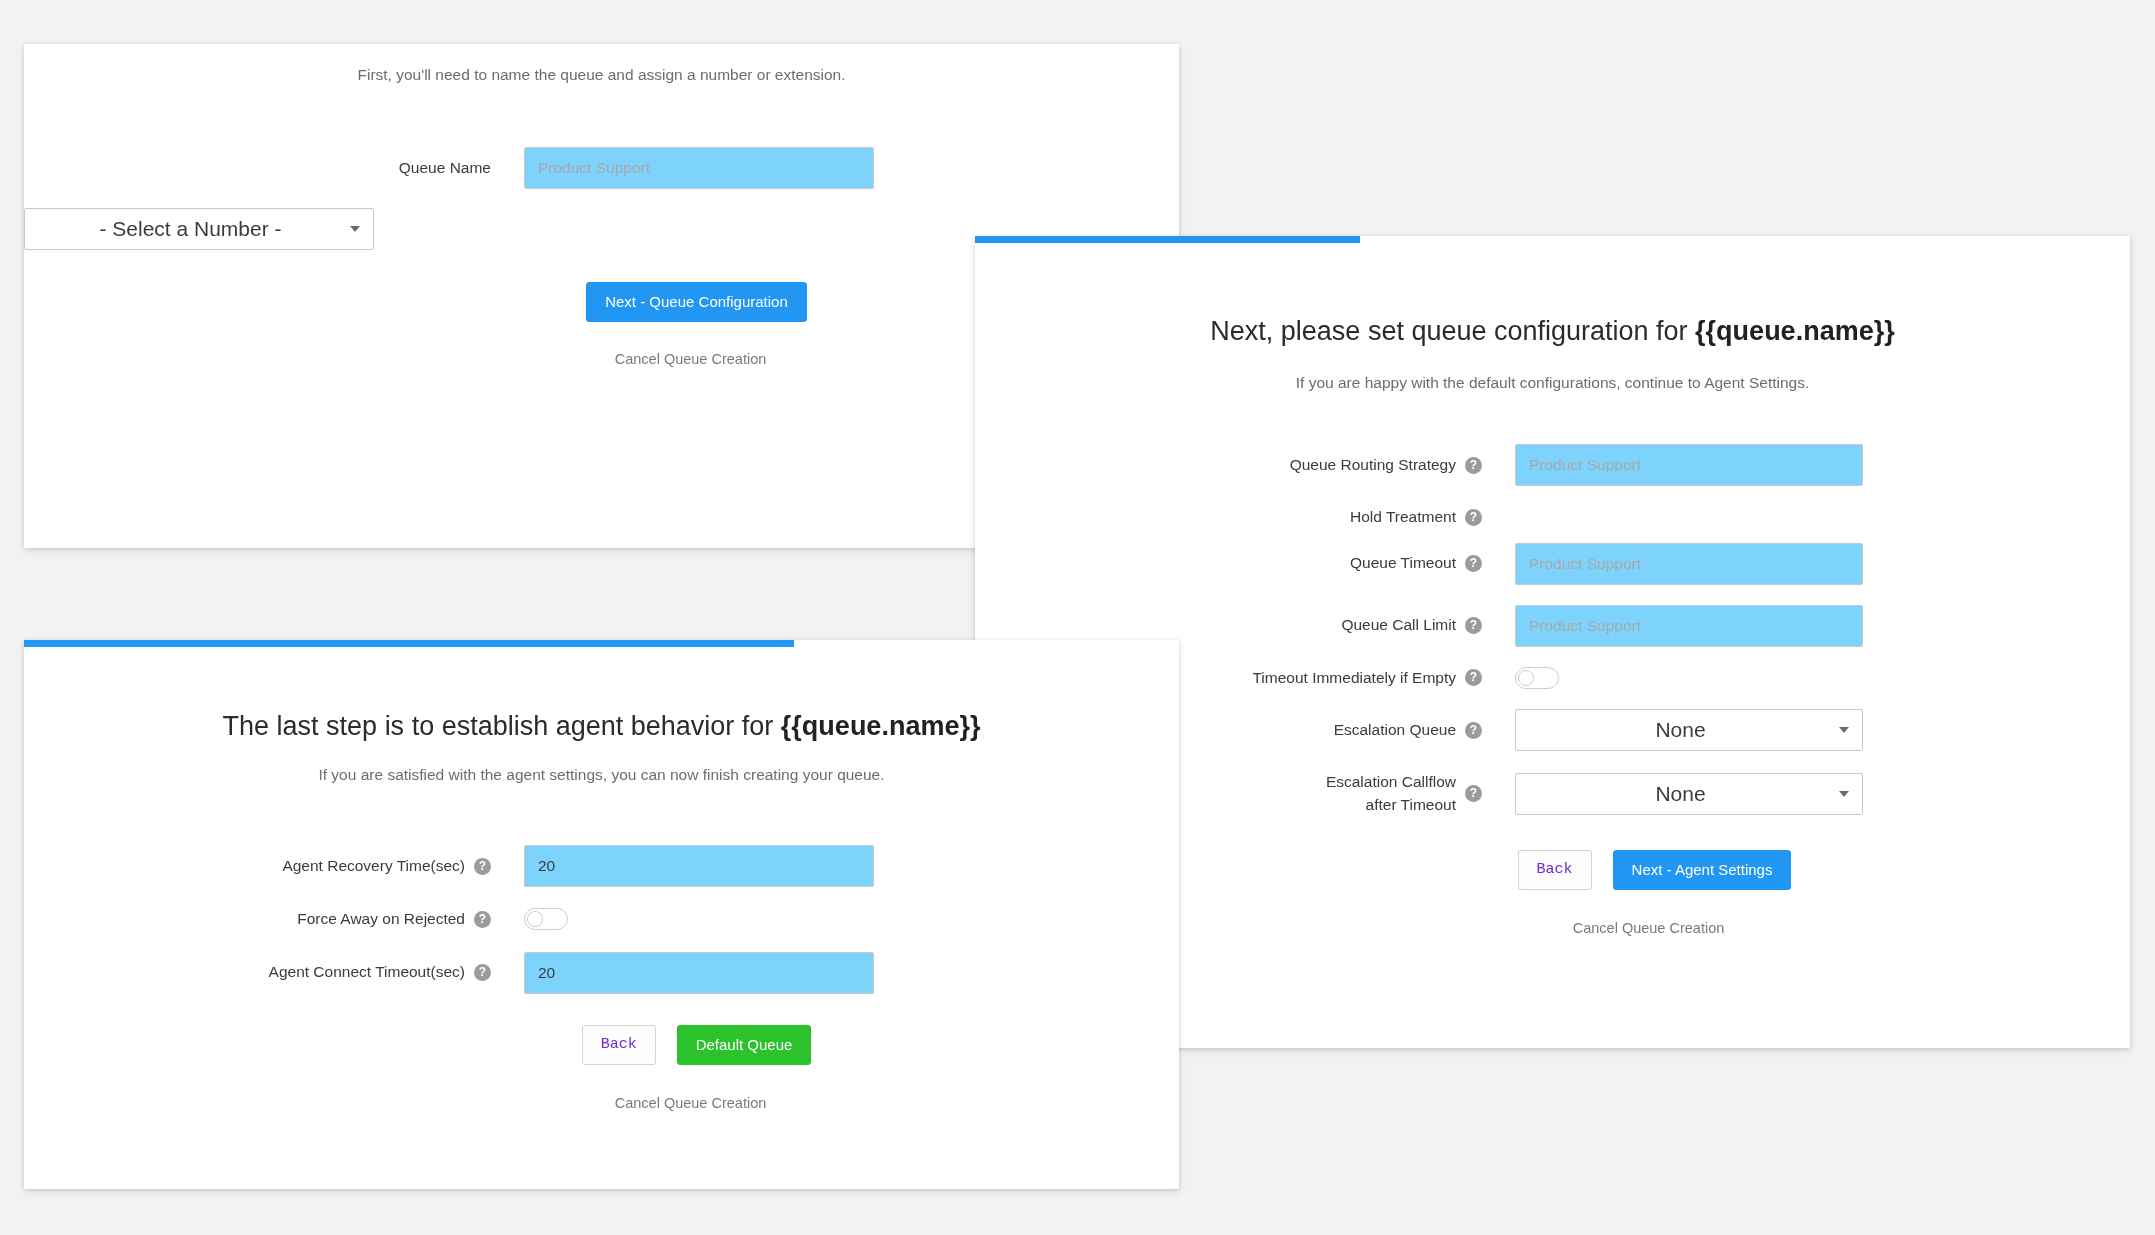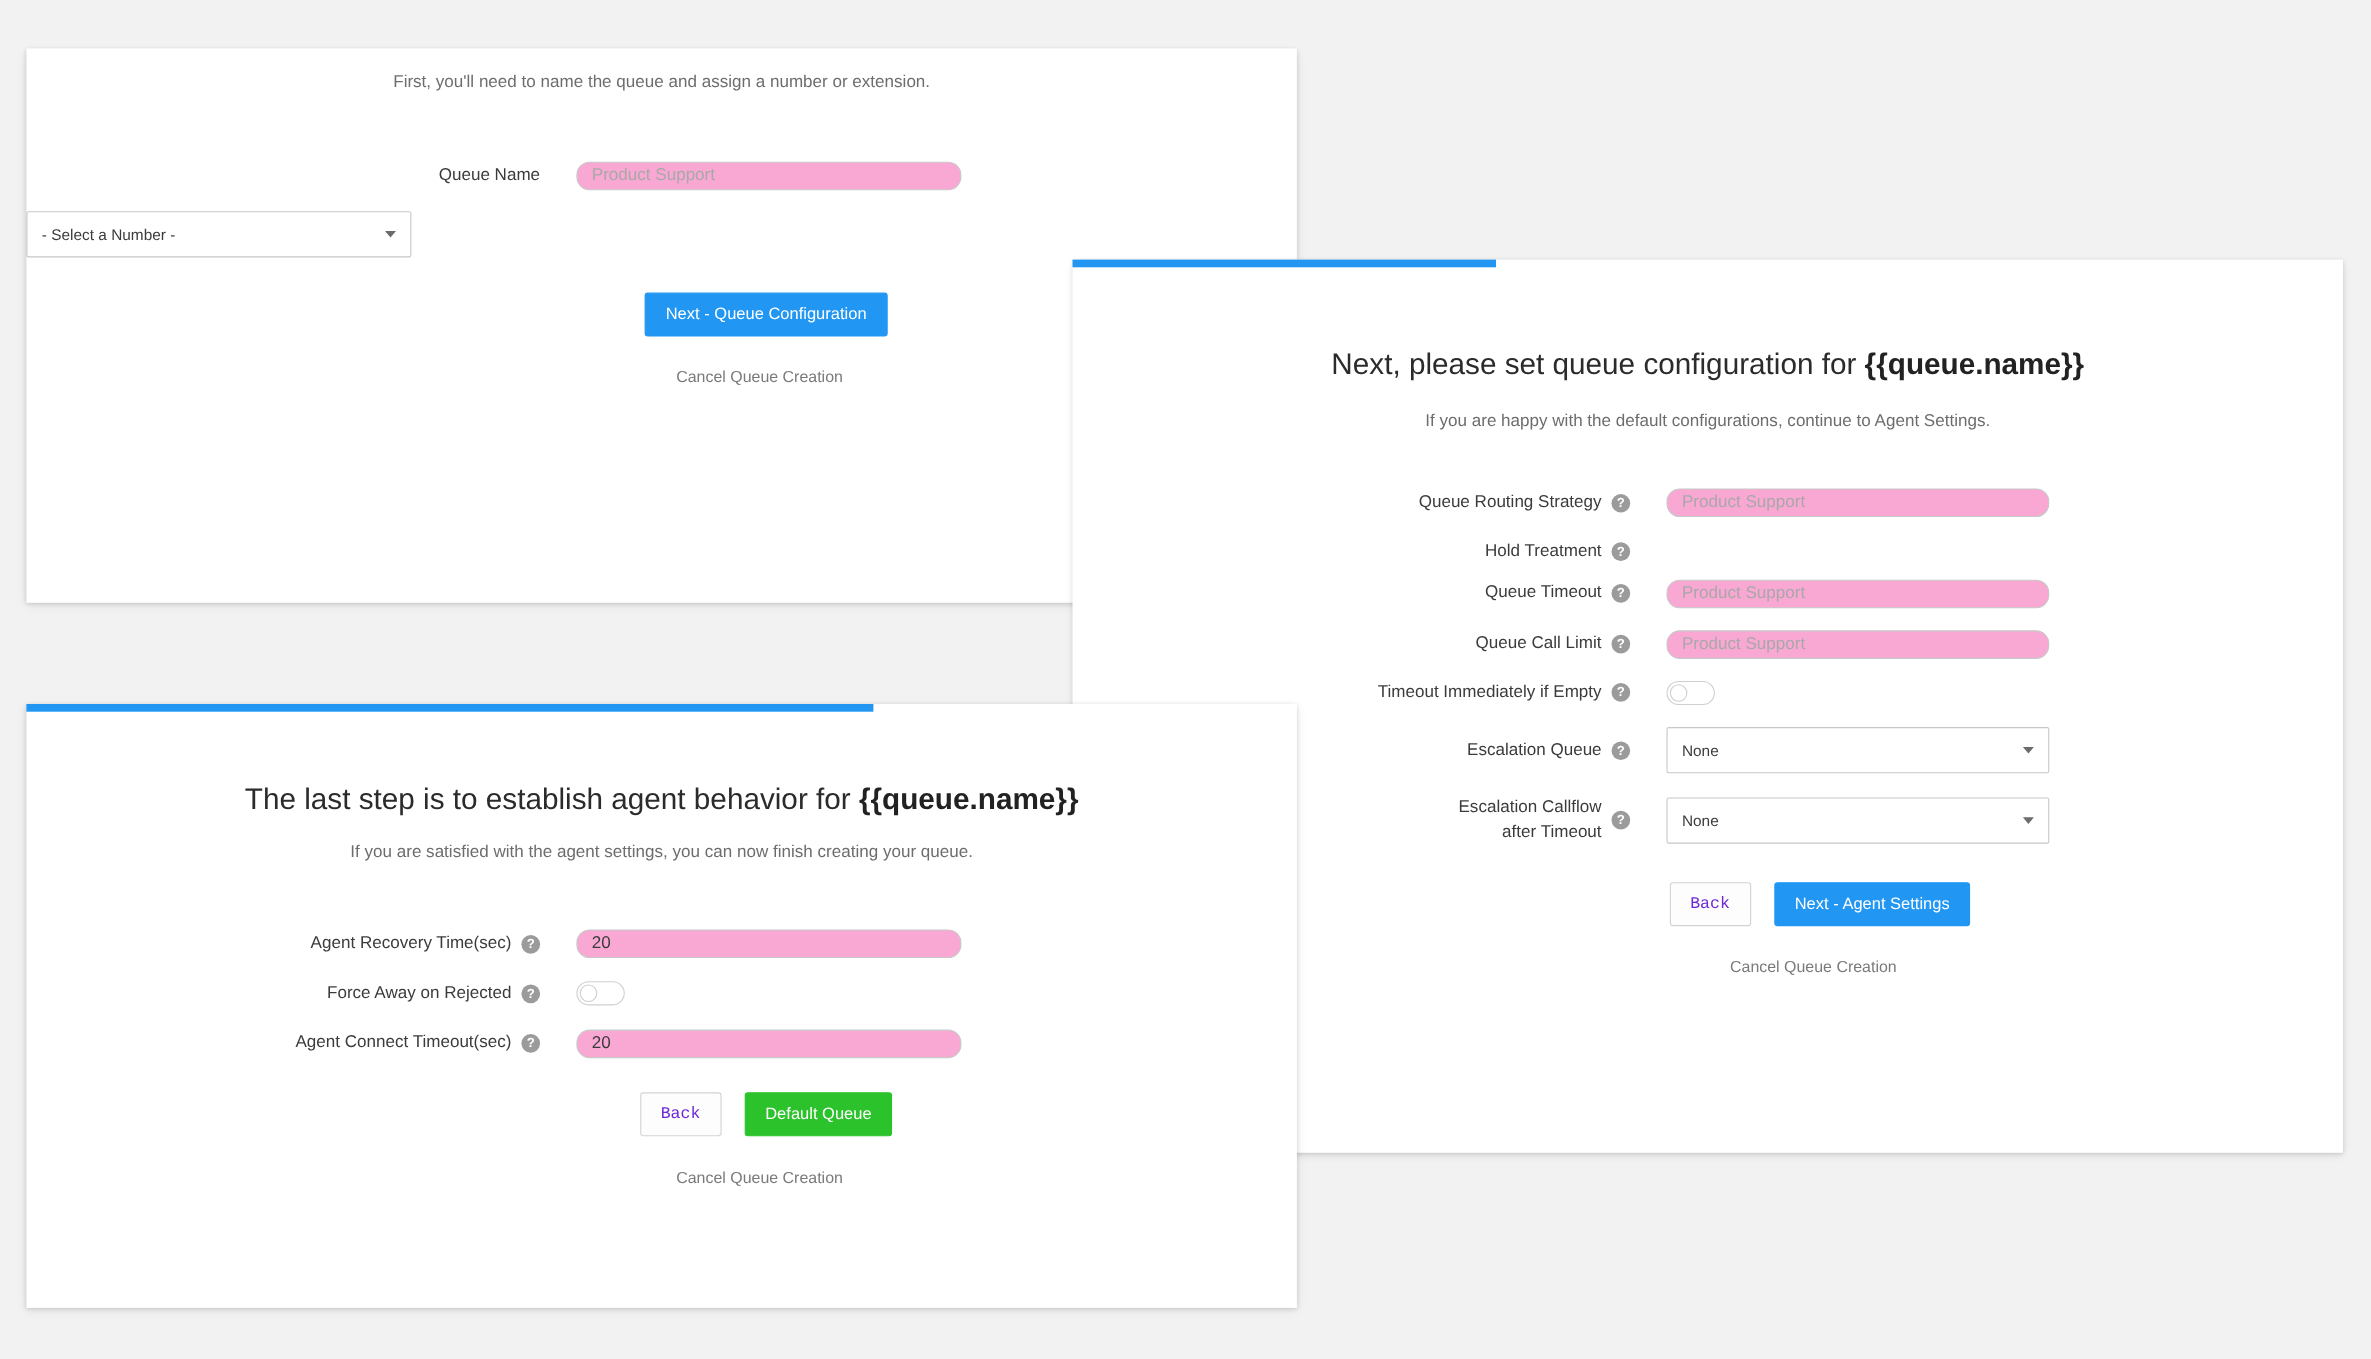--- a/index.html
+++ b/index.html
@@ -95,45 +95,46 @@
     font-family: "Liberation Sans", sans-serif;
   }
 
   .control {
     position: relative;
   }
 
   .txt-input {
     width: 100%;
     box-sizing: border-box;
-    height: 26px;
+    height: 42px;
     border: 1px solid #c8c8c8;
-    border-radius: 12px;
-    background: #f9a8d4;
+    border-radius: 2px;
+    background: #7dd3fc;
     font-size: 15.5px;
     color: #3b3b3b;
     padding: 0 13px;
     font-family: "Liberation Sans", sans-serif;
     outline: none;
   }
   .txt-input::placeholder { color: #a8a8a8; }
 
   .select-box {
     width: 100%;
     box-sizing: border-box;
     height: 42px;
     border: 1px solid #c8c8c8;
     border-radius: 2px;
     background: #fff;
-    font-size: 14px;
+    font-size: 21px;
     color: #3b3b3b;
     padding: 0 30px 0 13px;
     display: flex;
     align-items: center;
     position: relative;
+    justify-content: center;
   }
   .select-arrow {
     position: absolute;
     right: 13px;
     top: 50%;
     transform: translateY(-50%);
     width: 0;
     height: 0;
     border-left: 5px solid transparent;
     border-right: 5px solid transparent;

